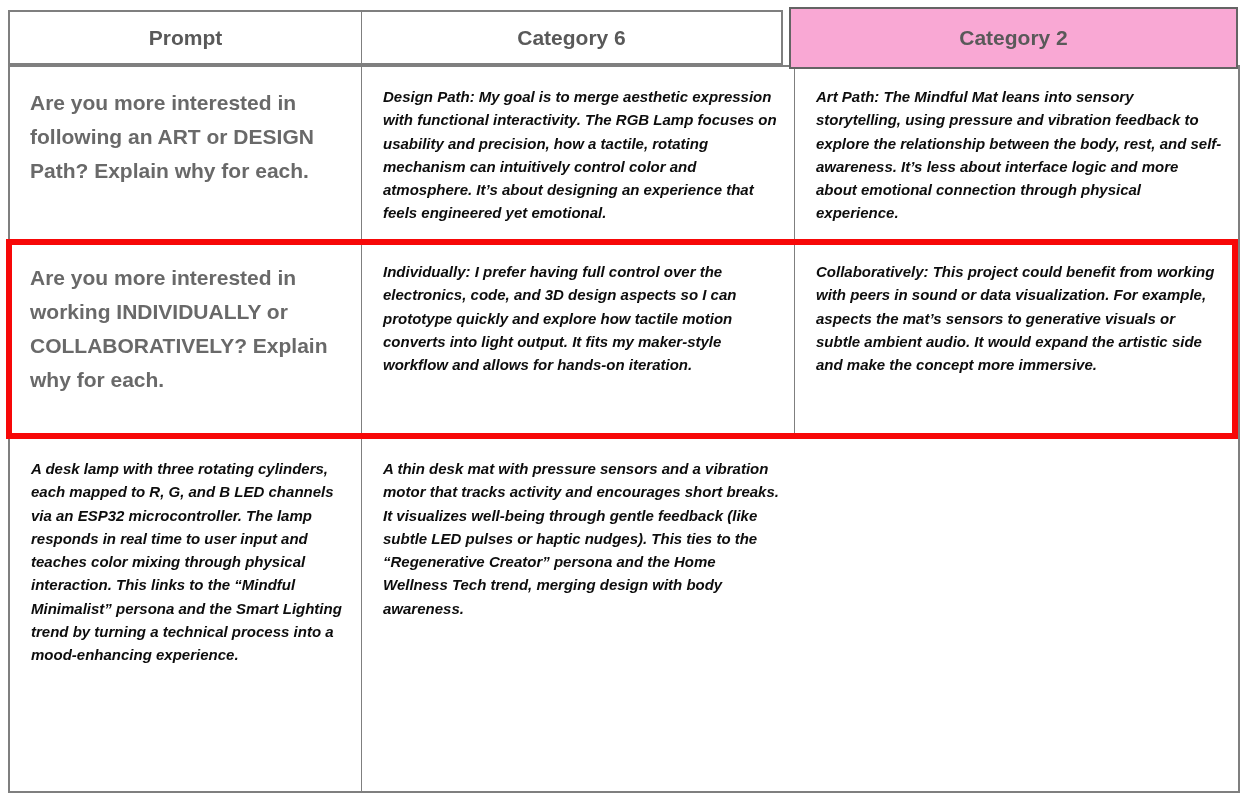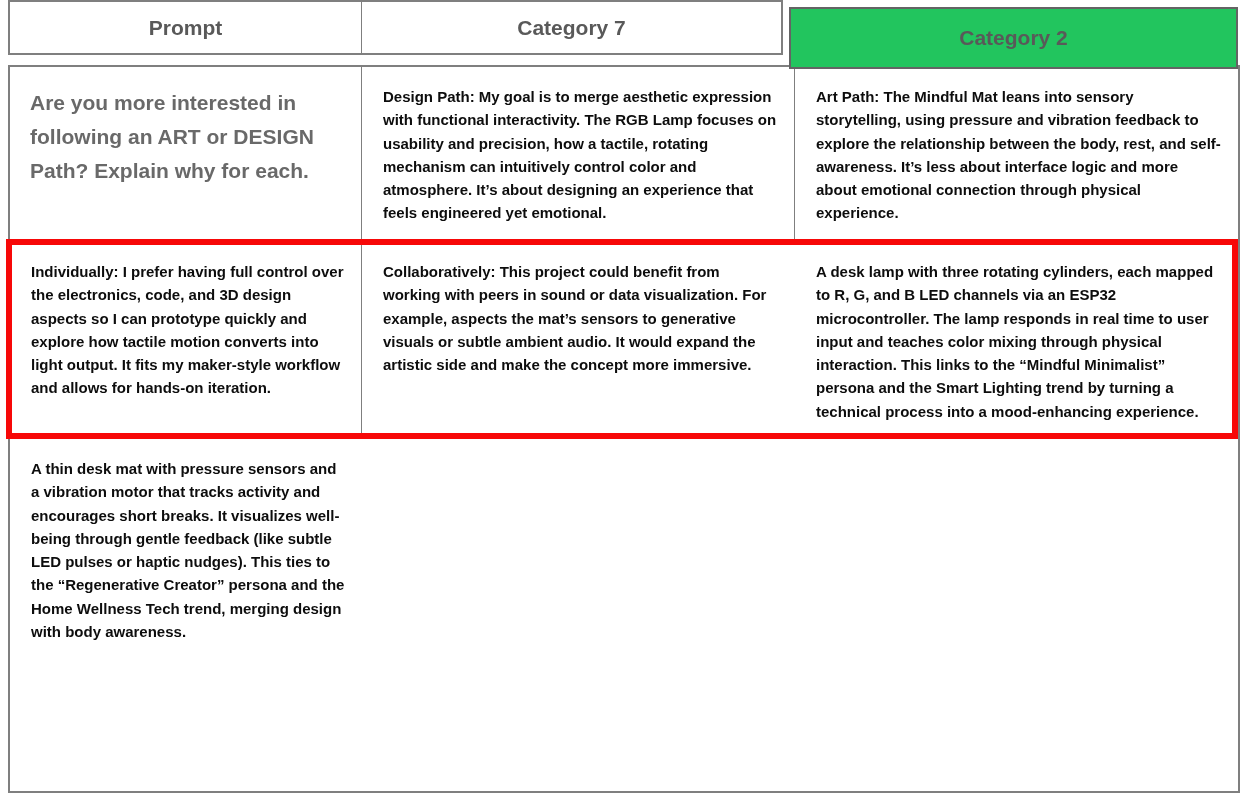--- a/index.html
+++ b/index.html
@@ -13,21 +13,21 @@
     width: 1245px;
     height: 803px;
     background: #ffffff;
     overflow: hidden;
   }
 
   
   .header-row {
     position: absolute;
     left: 8px;
-    top: 0;
+    top: 10px;
     width: 775px;
     height: 55px;
     border: 2px solid #7f7f7f;
     box-sizing: border-box;
     display: flex;
     background: #ffffff;
   }
   .header-cell {
     display: flex;
     align-items: center;
@@ -45,21 +45,21 @@
 
   
   .header-cat2-box {
     position: absolute;
     left: 789px;
     top: 7px;
     width: 449px;
     height: 62px;
     border: 2px solid #646464;
     box-sizing: border-box;
-    background: #22c55e;
+    background: #f9a8d4;
     display: flex;
     align-items: center;
     justify-content: center;
     font-size: 21px;
     font-weight: bold;
     color: #595959;
     z-index: 2;
   }
 
   
@@ -91,20 +91,21 @@
     font-weight: bold;
     color: #696969;
     line-height: 1.62;
   }
   .answer-cell {
     padding: 18px 16px 0 21px;
     font-size: 15px;
     font-weight: bold;
     color: #0d0d0d;
     line-height: 1.55;
+    font-style: italic;
   }
 
   
   .highlight-rect {
     position: absolute;
     left: 6px;
     top: 239px;
     width: 1232px;
     height: 200px;
     box-sizing: border-box;
@@ -117,40 +118,43 @@
 </head>
 <body>
 
 <div class="page">
 
   <div class="header-row">
     <div class="header-cell col-prompt">
       <span>Prompt</span>
     </div>
     <div class="header-cell col-cat1">
-      <span>Category 7</span>
+      <span>Category 6</span>
     </div>
   </div>
 
   <div class="header-cat2-box">
     <span>Category 2</span>
   </div>
 
   <div class="body-grid">
 
     <div class="cell prompt-cell">
       <span>Are you more interested in following an ART or DESIGN Path? Explain why for each.</span>
     </div>
     <div class="cell answer-cell">
       <span>Design Path: My goal is to merge aesthetic expression with functional interactivity. The RGB Lamp focuses on usability and precision, how a tactile, rotating mechanism can intuitively control color and atmosphere. It’s about designing an experience that feels engineered yet emotional.</span>
     </div>
     <div class="cell answer-cell last-col">
       <span>Art Path: The Mindful Mat leans into sensory storytelling, using pressure and vibration feedback to explore the relationship between the body, rest, and self-awareness. It’s less about interface logic and more about emotional connection through physical experience.</span>
     </div>
 
+    <div class="cell prompt-cell">
+      <span>Are you more interested in working INDIVIDUALLY or COLLABORATIVELY? Explain why for each.</span>
+    </div>
     <div class="cell answer-cell">
       <span>Individually: I prefer having full control over the electronics, code, and 3D design aspects so I can prototype quickly and explore how tactile motion converts into light output. It fits my maker-style workflow and allows for hands-on iteration.</span>
     </div>
     <div class="cell answer-cell last-col">
       <span>Collaboratively: This project could benefit from working with peers in sound or data visualization. For example, aspects the mat’s sensors to generative visuals or subtle ambient audio. It would expand the artistic side and make the concept more immersive.</span>
     </div>
 
     <div class="cell answer-cell last-row">
       <span>A desk lamp with three rotating cylinders, each mapped to R, G, and B LED channels via an ESP32 microcontroller. The lamp responds in real time to user input and teaches color mixing through physical interaction. This links to the “Mindful Minimalist” persona and the Smart Lighting trend by turning a technical process into a mood-enhancing experience.</span>
     </div>

